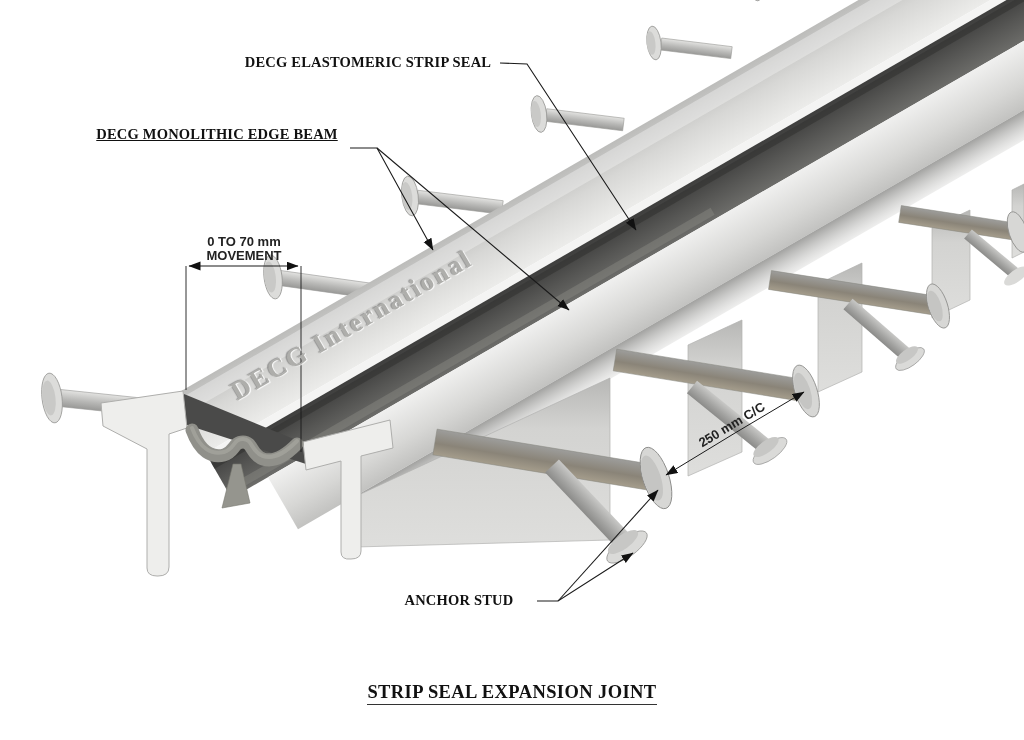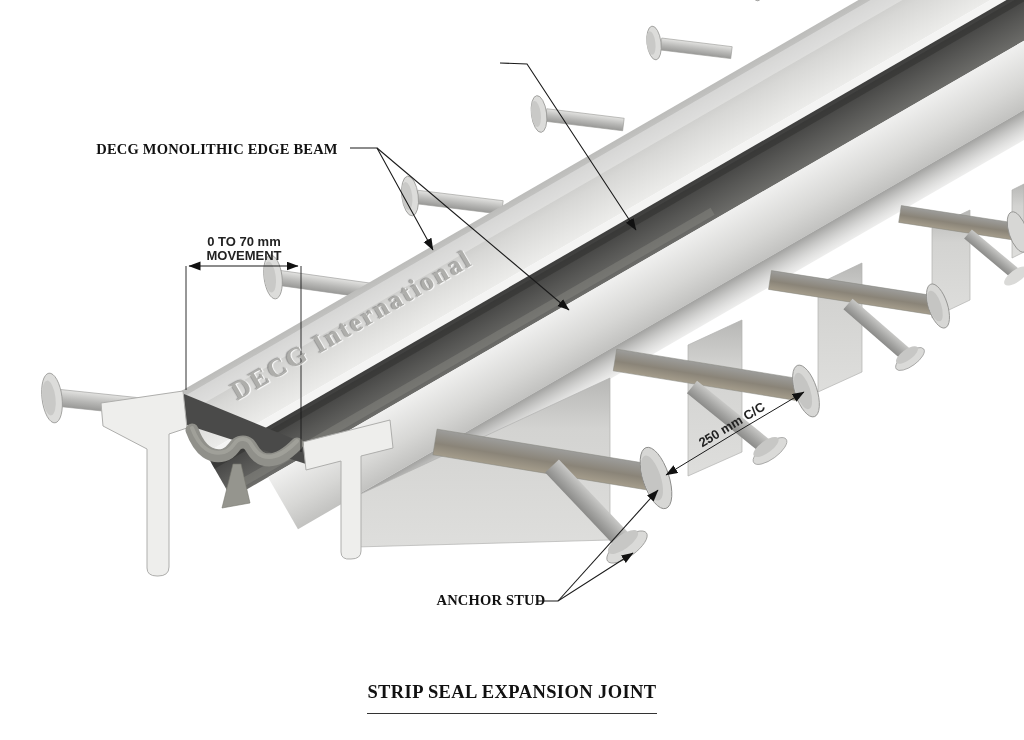--- a/index.html
+++ b/index.html
@@ -14,21 +14,21 @@
        white-space:nowrap;}
   #dim-250{transform:rotate(-31deg);transform-origin:center center;}
   #embossed-brand{
       position:absolute;left:200px;top:310px;width:306px;height:34px;
       transform:rotate(-30deg);transform-origin:center center;
       font-family:"Liberation Serif", serif;font-weight:bold;font-size:26px;
       letter-spacing:2.5px;color:#aeaeab;text-align:center;white-space:nowrap;
       text-shadow:1px 1px 1px rgba(255,255,255,0.9), -1px -1px 1px rgba(90,90,90,0.5);}
   #main-title{position:absolute;left:312px;top:682px;width:400px;text-align:center;}
   #main-title span{display:inline-block;color:#111;font-weight:bold;font-size:18.5px;
-       letter-spacing:0.4px;border-bottom:1.6px solid #333;padding-bottom:10px;
+       letter-spacing:0.4px;border-bottom:1.6px solid #333;padding-bottom:1px;
        font-family:"Liberation Serif", serif;}
 </style>
 </head>
 <body>
 
 <div id="stage">
 
 <svg width="1024" height="740" viewBox="0 0 1024 740">
   <defs>
     <marker id="arr" markerUnits="userSpaceOnUse" markerWidth="13" markerHeight="10" refX="11.5" refY="4.5" orient="auto">
@@ -177,31 +177,32 @@
     <path d="M 377,148 L 569,310" stroke-width="1.1" marker-end="url(#arr)"></path>
 
     <path d="M 735,433 L 666,475" stroke-width="1.0" marker-end="url(#arr)"></path>
     <path d="M 735,433 L 804,392" stroke-width="1.0" marker-end="url(#arr)"></path>
 
     <path d="M 537,601 L 558,601 L 633,553" stroke-width="1.1" marker-end="url(#arr)"></path>
     <path d="M 558,601 L 658,490" stroke-width="1.1" marker-end="url(#arr)"></path>
   </g>
 </svg>
 
-
-<div class="callout" style="left:88px;top:141px;width:258px;">DECG MONOLITHIC EDGE BEAM</div>
+<div class="callout" style="left:237px;top:54px;width:262px;">DECG ELASTOMERIC STRIP SEAL</div>
+
+<div class="callout" style="left:88px;top:126px;width:258px;text-decoration:underline;">DECG MONOLITHIC EDGE BEAM</div>
 
 <div class="dim" style="left:168px;top:235px;width:152px;">
   <span>0 TO 70 mm</span><br>
   <span>MOVEMENT</span>
 </div>
 
 <div class="dim" id="dim-250" style="left:662px;top:418px;width:140px;">250 mm C/C</div>
 
-<div class="callout" style="left:428px;top:592px;width:126px;">ANCHOR STUD</div>
+<div class="callout" style="left:396px;top:592px;width:126px;">ANCHOR STUD</div>
 
 <div id="embossed-brand">DECG International</div>
 
 <div id="main-title">
   <span>STRIP SEAL EXPANSION JOINT</span>
 </div>
 
 </div>
 
 </body></html>

